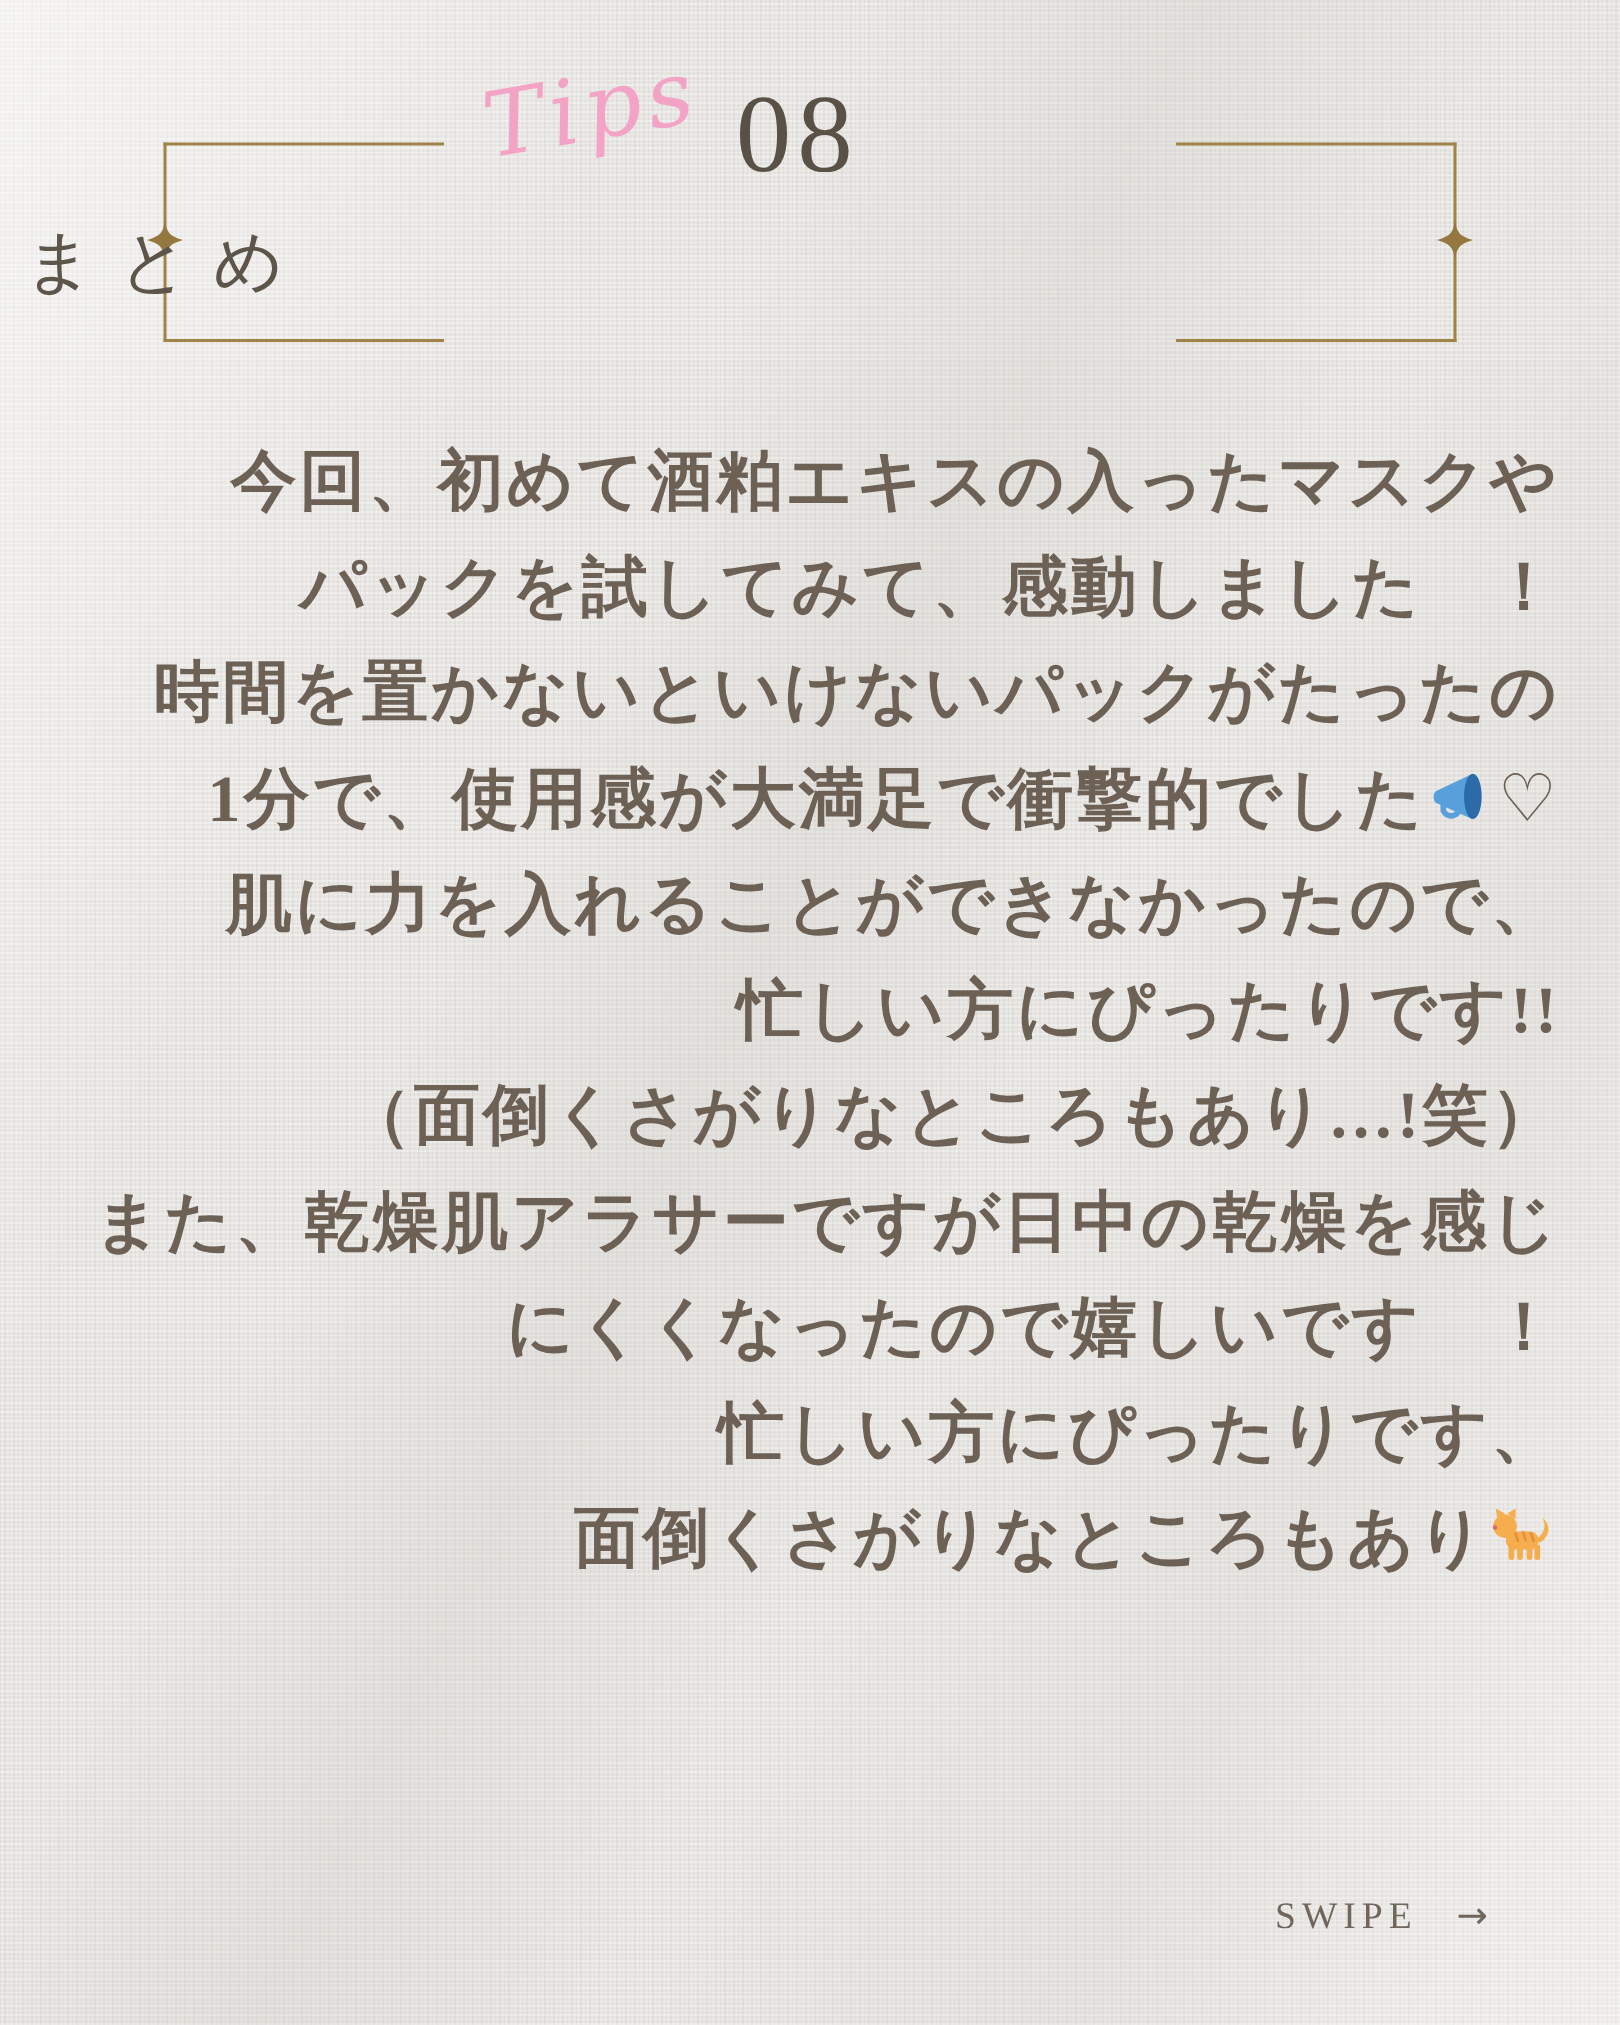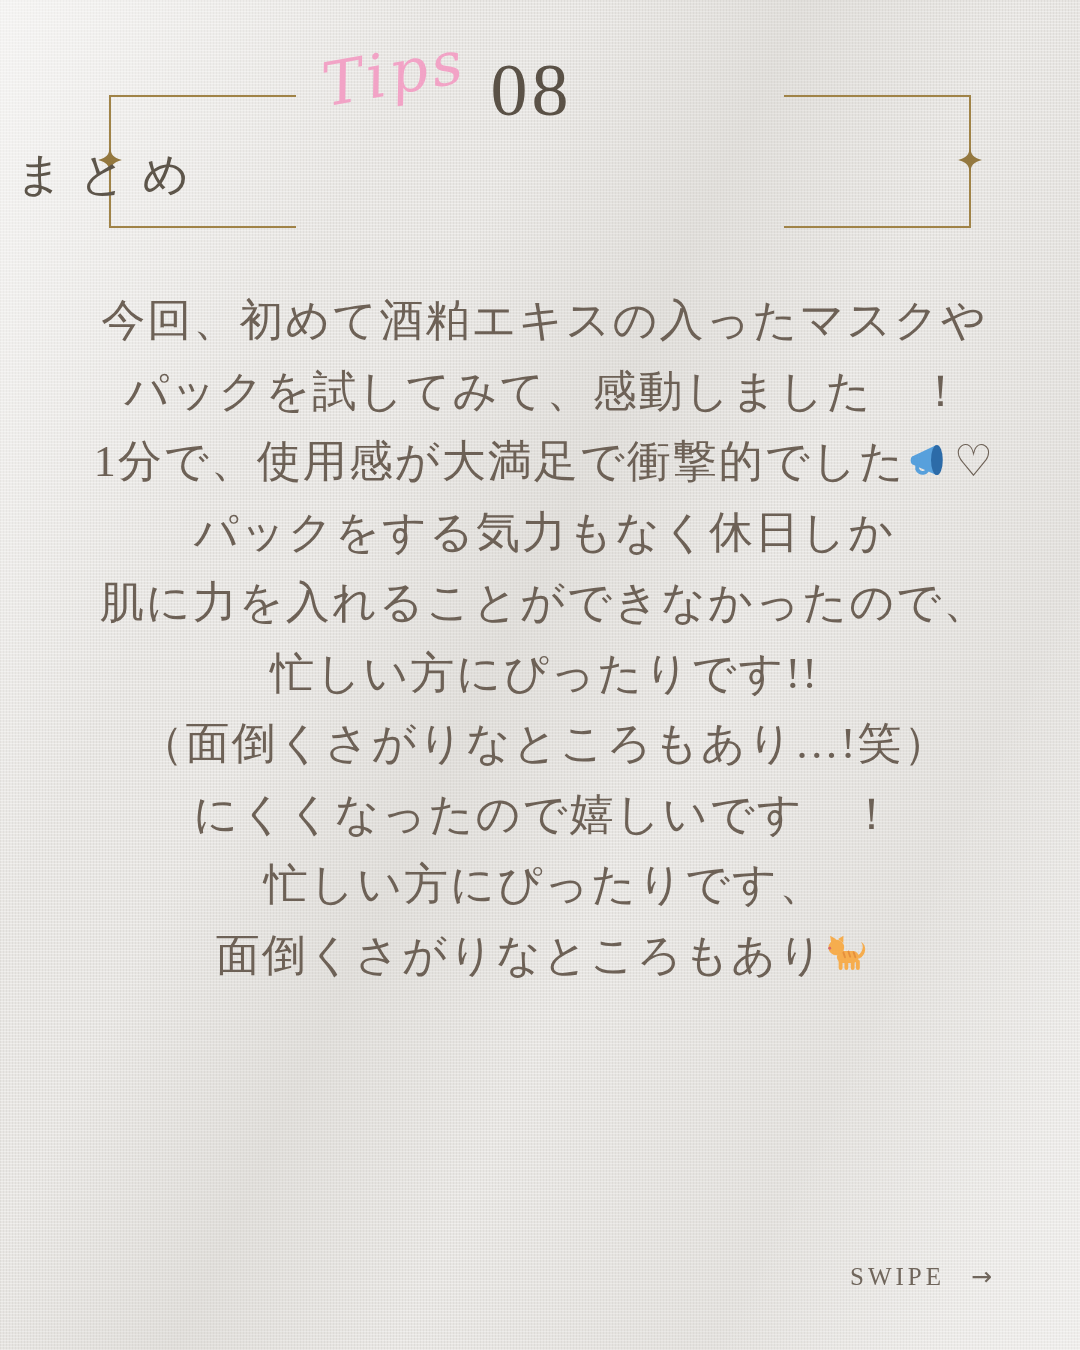--- a/index.html
+++ b/index.html
@@ -56,21 +56,22 @@
     font-size: 46px;
     letter-spacing: 16px;
     padding-left: 16px;
     color: #5d554a;
   }
 
   
   .body-text {
     position: absolute;
     left: 49px; right: 40px; top: 286px;
-    text-align: center;
+    text-align: right;
+    font-weight: bold;
   }
   .line {
     display: block;
     height: 70.5px;
     line-height: 70.5px;
     font-size: 44px;
     letter-spacing: 2px;
     white-space: nowrap;
     color: #6d6156;
   }
@@ -101,36 +102,37 @@
     <path d="M11 0 C12.2 7.4 13.6 9.4 22 12 C13.6 14.6 12.2 16.6 11 24 C9.8 16.6 8.4 14.6 0 12 C8.4 9.4 9.8 7.4 11 0 Z" fill="#94783f"></path>
   </svg>
 
   <div class="tips-script">Tips</div>
   <div class="header-number">08</div>
   <div class="header-title">まとめ</div>
 
   <div class="body-text">
     <div class="line">今回、初めて酒粕エキスの入ったマスクや</div>
     <div class="line">パックを試してみて、感動しました　！</div>
+    <div class="line">時間を置かないといけないパックがたったの</div>
 
     <div class="line">
       <span>1分で、使用感が大満足で衝撃的でした</span><span class="emoji-inline">
         <svg viewBox="0 0 36 36" width="46" height="46">
           <path d="M4 14.5 L23 5.5 L23 29 L4 20.5 Z" fill="#57a0dc"></path>
           <ellipse cx="23.4" cy="17.2" rx="4.6" ry="11.8" fill="#2c6ba8"></ellipse>
           <path d="M8 19 L8 24.5 A4.4 4.4 0 0 0 16.5 23" fill="none" stroke="#57a0dc" stroke-width="3" stroke-linecap="round"></path>
           <ellipse cx="4.6" cy="17.5" rx="1.7" ry="3.1" fill="#57a0dc"></ellipse>
         </svg>
       </span><span>♡</span>
     </div>
 
-    <div class="line">パックをする気力もなく休日しか</div>
     <div class="line">肌に力を入れることができなかったので、</div>
     <div class="line">忙しい方にぴったりです!!</div>
     <div class="line">（面倒くさがりなところもあり…!笑）</div>
+    <div class="line">また、乾燥肌アラサーですが日中の乾燥を感じ</div>
     <div class="line">にくくなったので嬉しいです　！</div>
     <div class="line">忙しい方にぴったりです、</div>
 
     <div class="line">
       <span>面倒くさがりなところもあり</span><span class="emoji-inline">
         <svg viewBox="0 0 40 40" width="46" height="46">
           <path d="M29 23 C 35 20, 36 12, 30.5 8.5 C 33.5 13, 31.5 18, 27 21 Z" fill="#f6ad4e"></path>
           <rect x="9.5" y="16.5" width="19" height="10.5" rx="5" fill="#f6ad4e"></rect>
           <rect x="11" y="24" width="3.4" height="9" rx="1.7" fill="#f6ad4e"></rect>
           <rect x="16" y="25" width="3.4" height="8" rx="1.7" fill="#f6ad4e"></rect>

